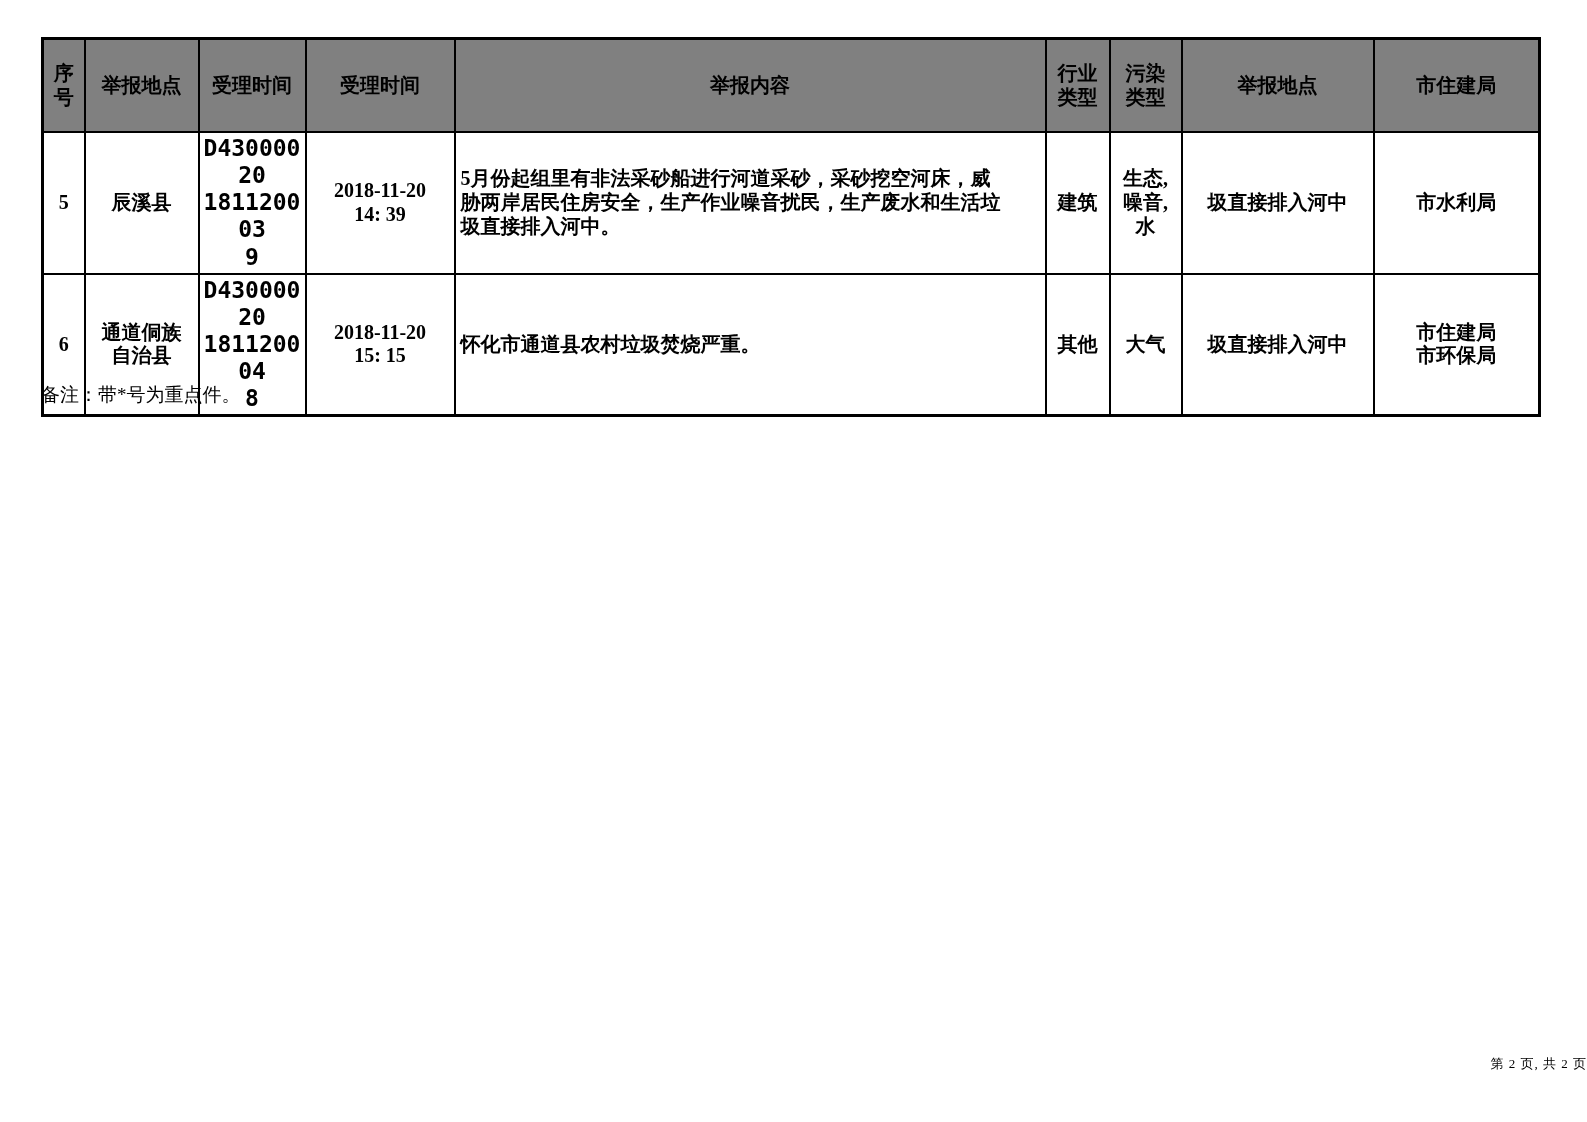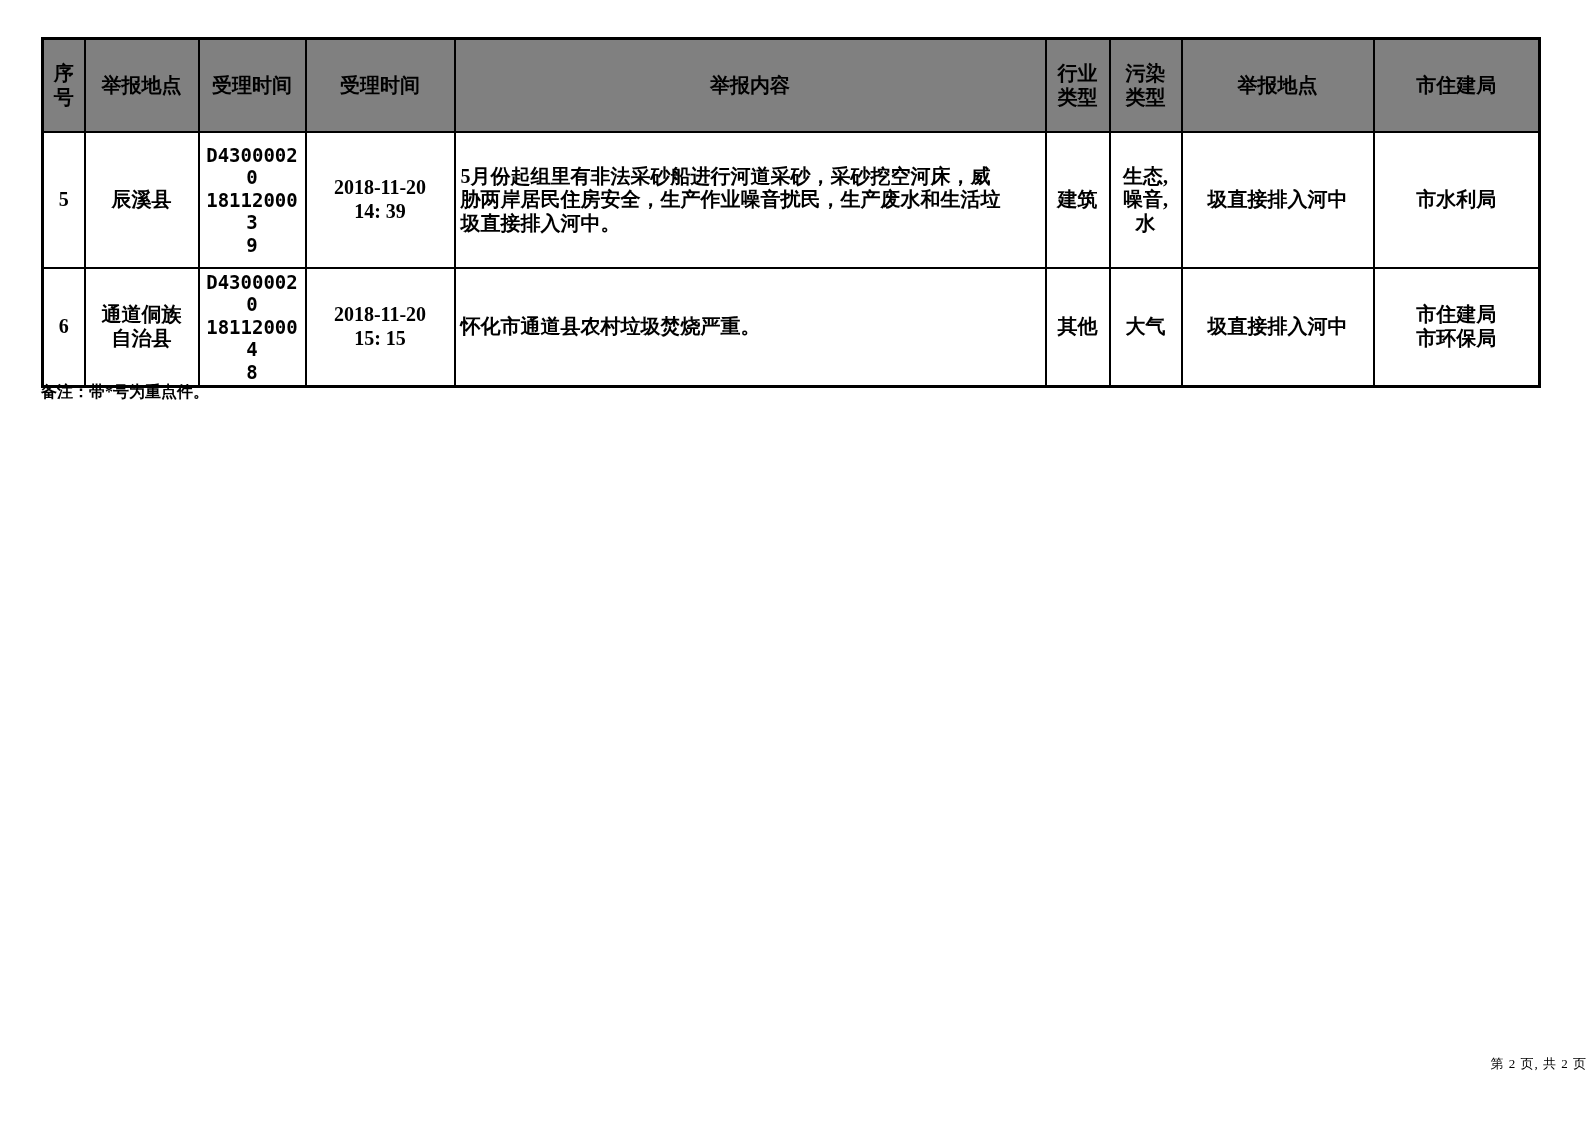--- a/index.html
+++ b/index.html
@@ -44,30 +44,30 @@
   }
   .report-table tbody tr.row-a td { height: 130px; }
   .report-table tbody tr.row-b td { height: 90px; }
   .report-table td.c-content {
     text-align: left;
     padding-left: 5px;
     padding-right: 5px;
   }
   .report-table td.c-no {
     font-family: "DejaVu Sans Mono", "Liberation Mono", monospace;
-    font-size: 19px;
+    font-size: 23px;
     font-weight: bold;
     letter-spacing: 0;
   }
   .note {
     position: absolute;
     left: 41px;
     top: 382px;
-    font-size: 16px;
-    font-weight: bold;
+    font-size: 19px;
+    font-weight: normal;
     white-space: pre-line;
   }
   .page-footer {
     position: absolute;
     left: 0;
     top: 1055px;
     width: 100%;
     text-align: right;
     font-size: 13px;
     font-weight: normal;

